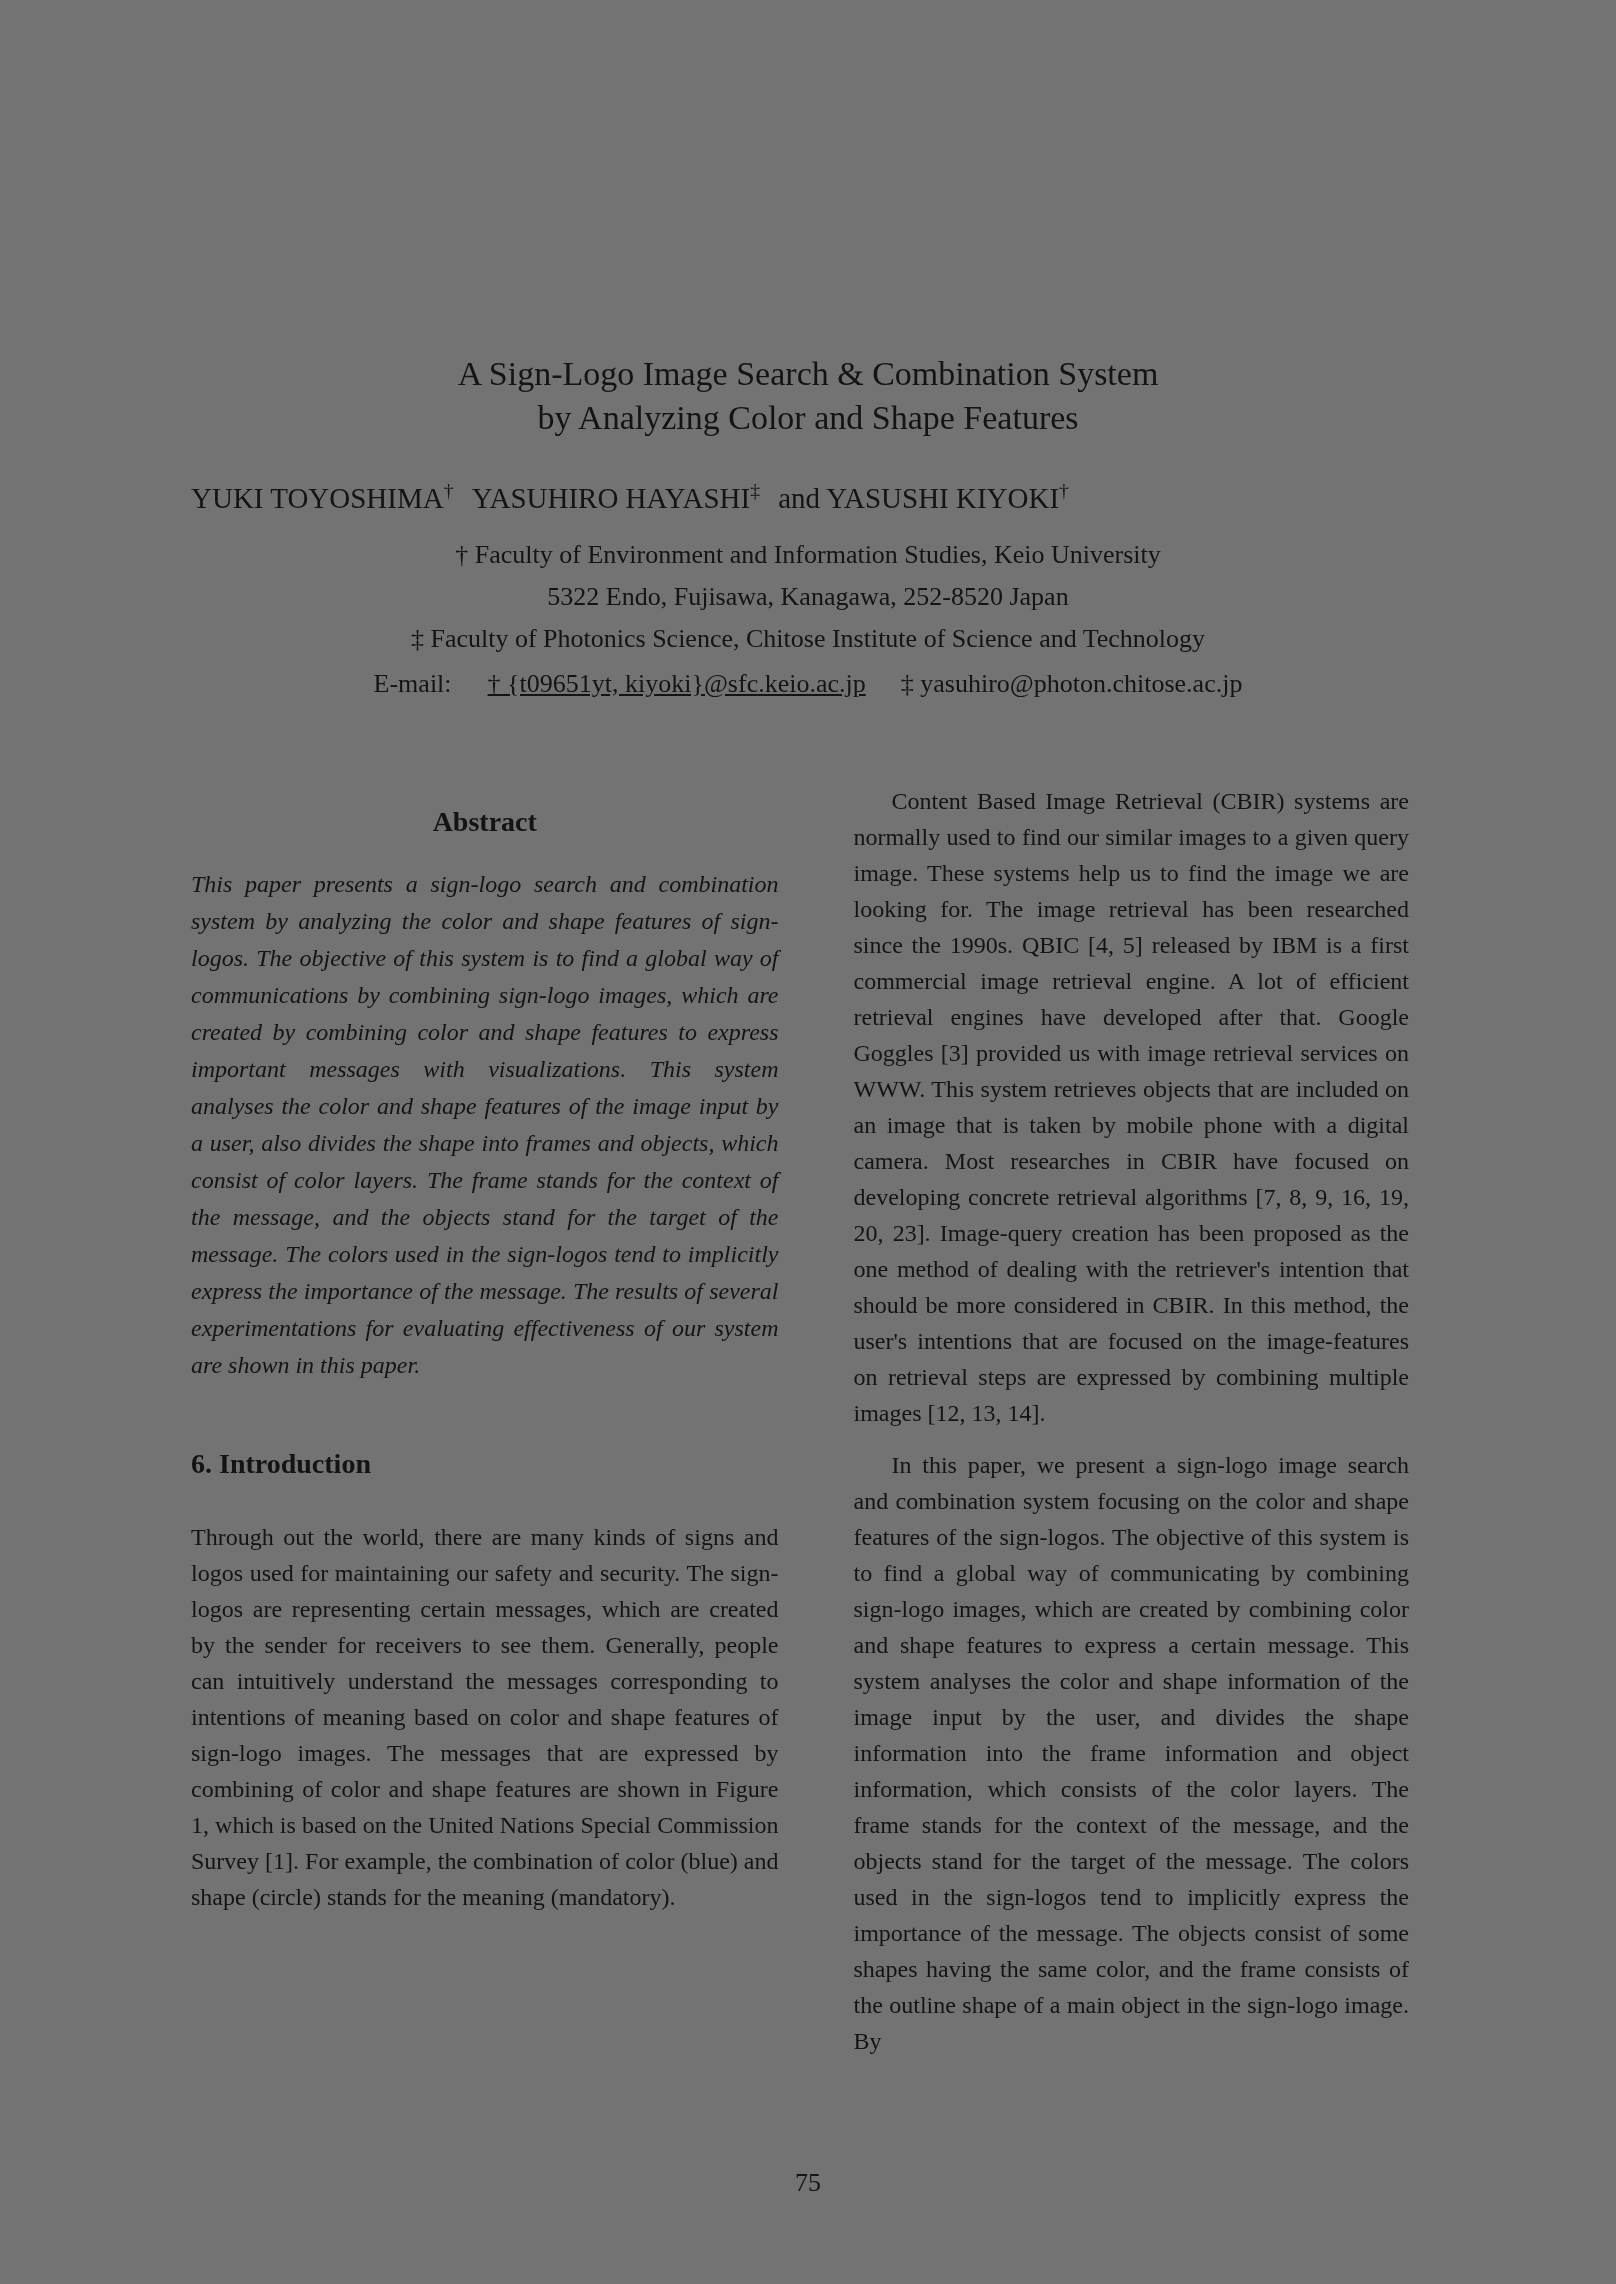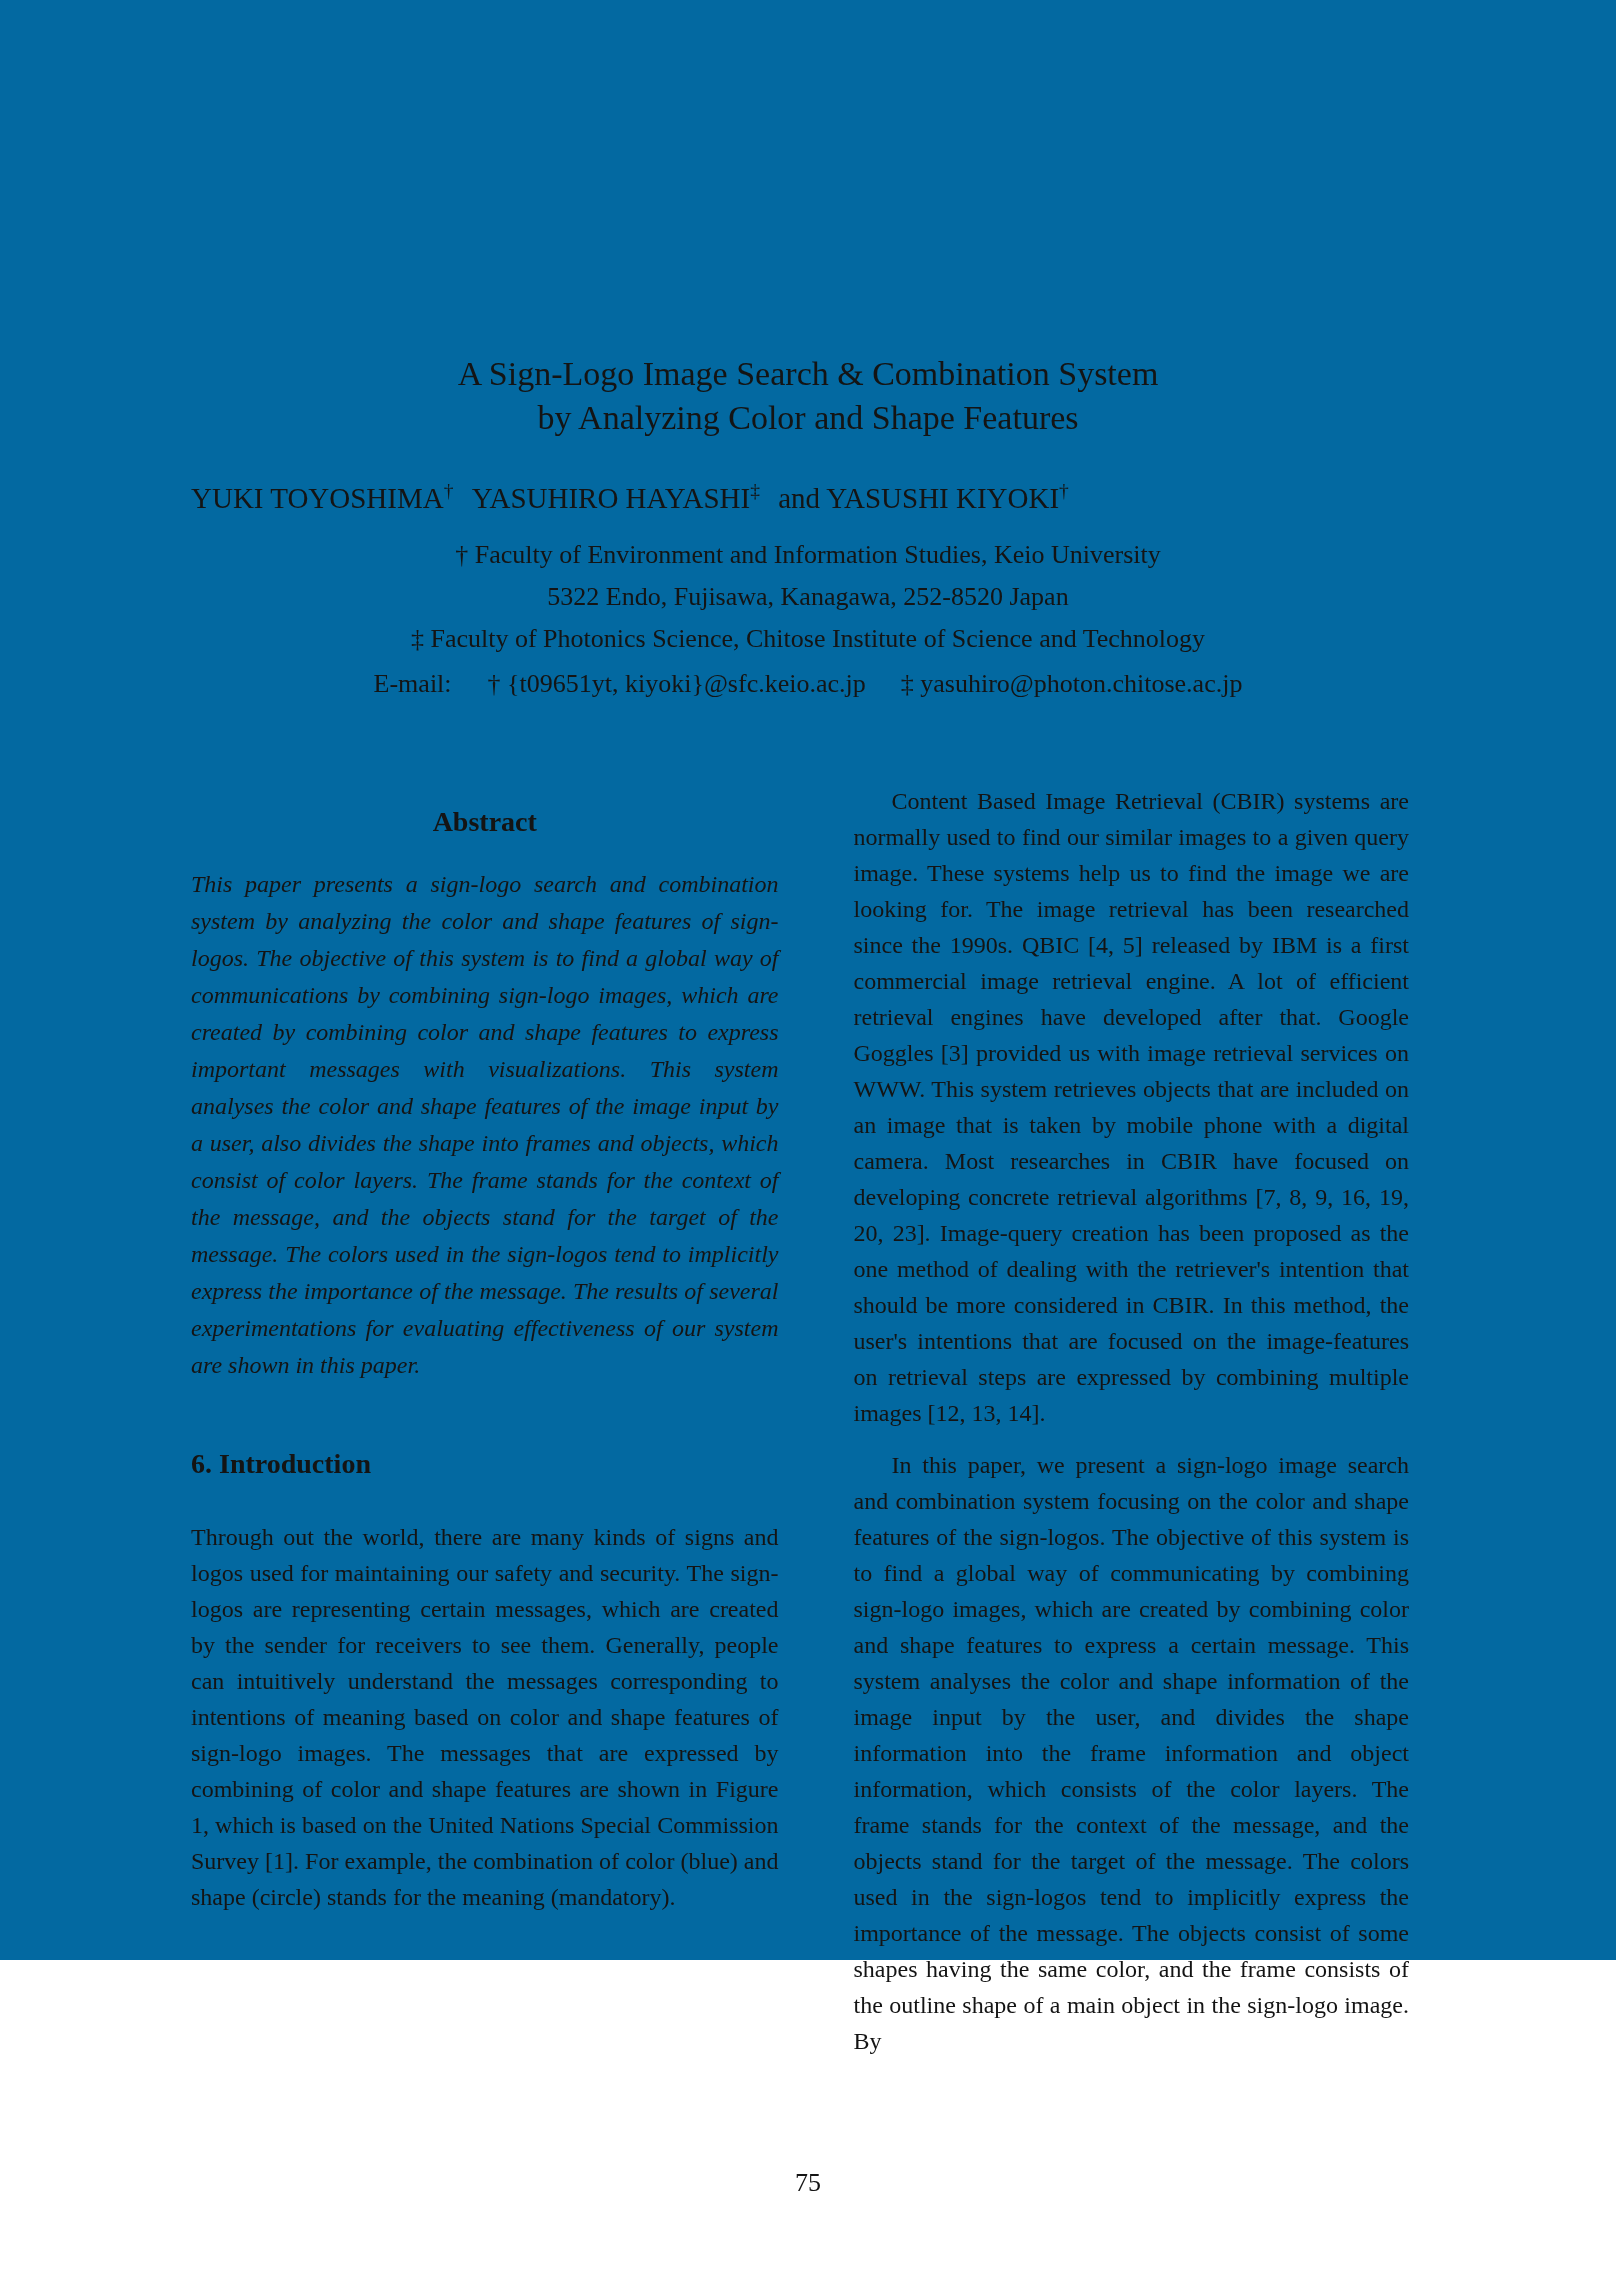--- a/index.html
+++ b/index.html
@@ -11,22 +11,22 @@
     width: 1616px;
     height: 2284px;
     font-family: "Liberation Serif", serif;
     color: #141414;
     position: relative;
     overflow: hidden;
   }
   .page {
     position: relative;
     width: 1616px;
-    height: 1960px;
-    background: #0369a1;
+    height: 2284px;
+    background: #737373;
   }
   .content {
     position: absolute;
     left: 191px;
     top: 0;
     width: 1234px;
     padding-top: 352px;
   }
   .title {
     font-size: 34px;
@@ -54,21 +54,21 @@
     line-height: 42px;
   }
   .email-line {
     margin-top: 2.6px;
     text-align: center;
     font-size: 26px;
     line-height: 42px;
   }
   .email-part { display: inline-block; }
   .email-label { margin-right: 36px; }
-  .email-a1 { margin-right: 35px; }
+  .email-a1 { margin-right: 35px; text-decoration: underline; }
   .columns {
     margin-top: 62px;
     display: flex;
     align-items: flex-start;
     gap: 59px;
   }
   .col {
     width: 588px;
     font-size: 24px;
     line-height: 36px;

